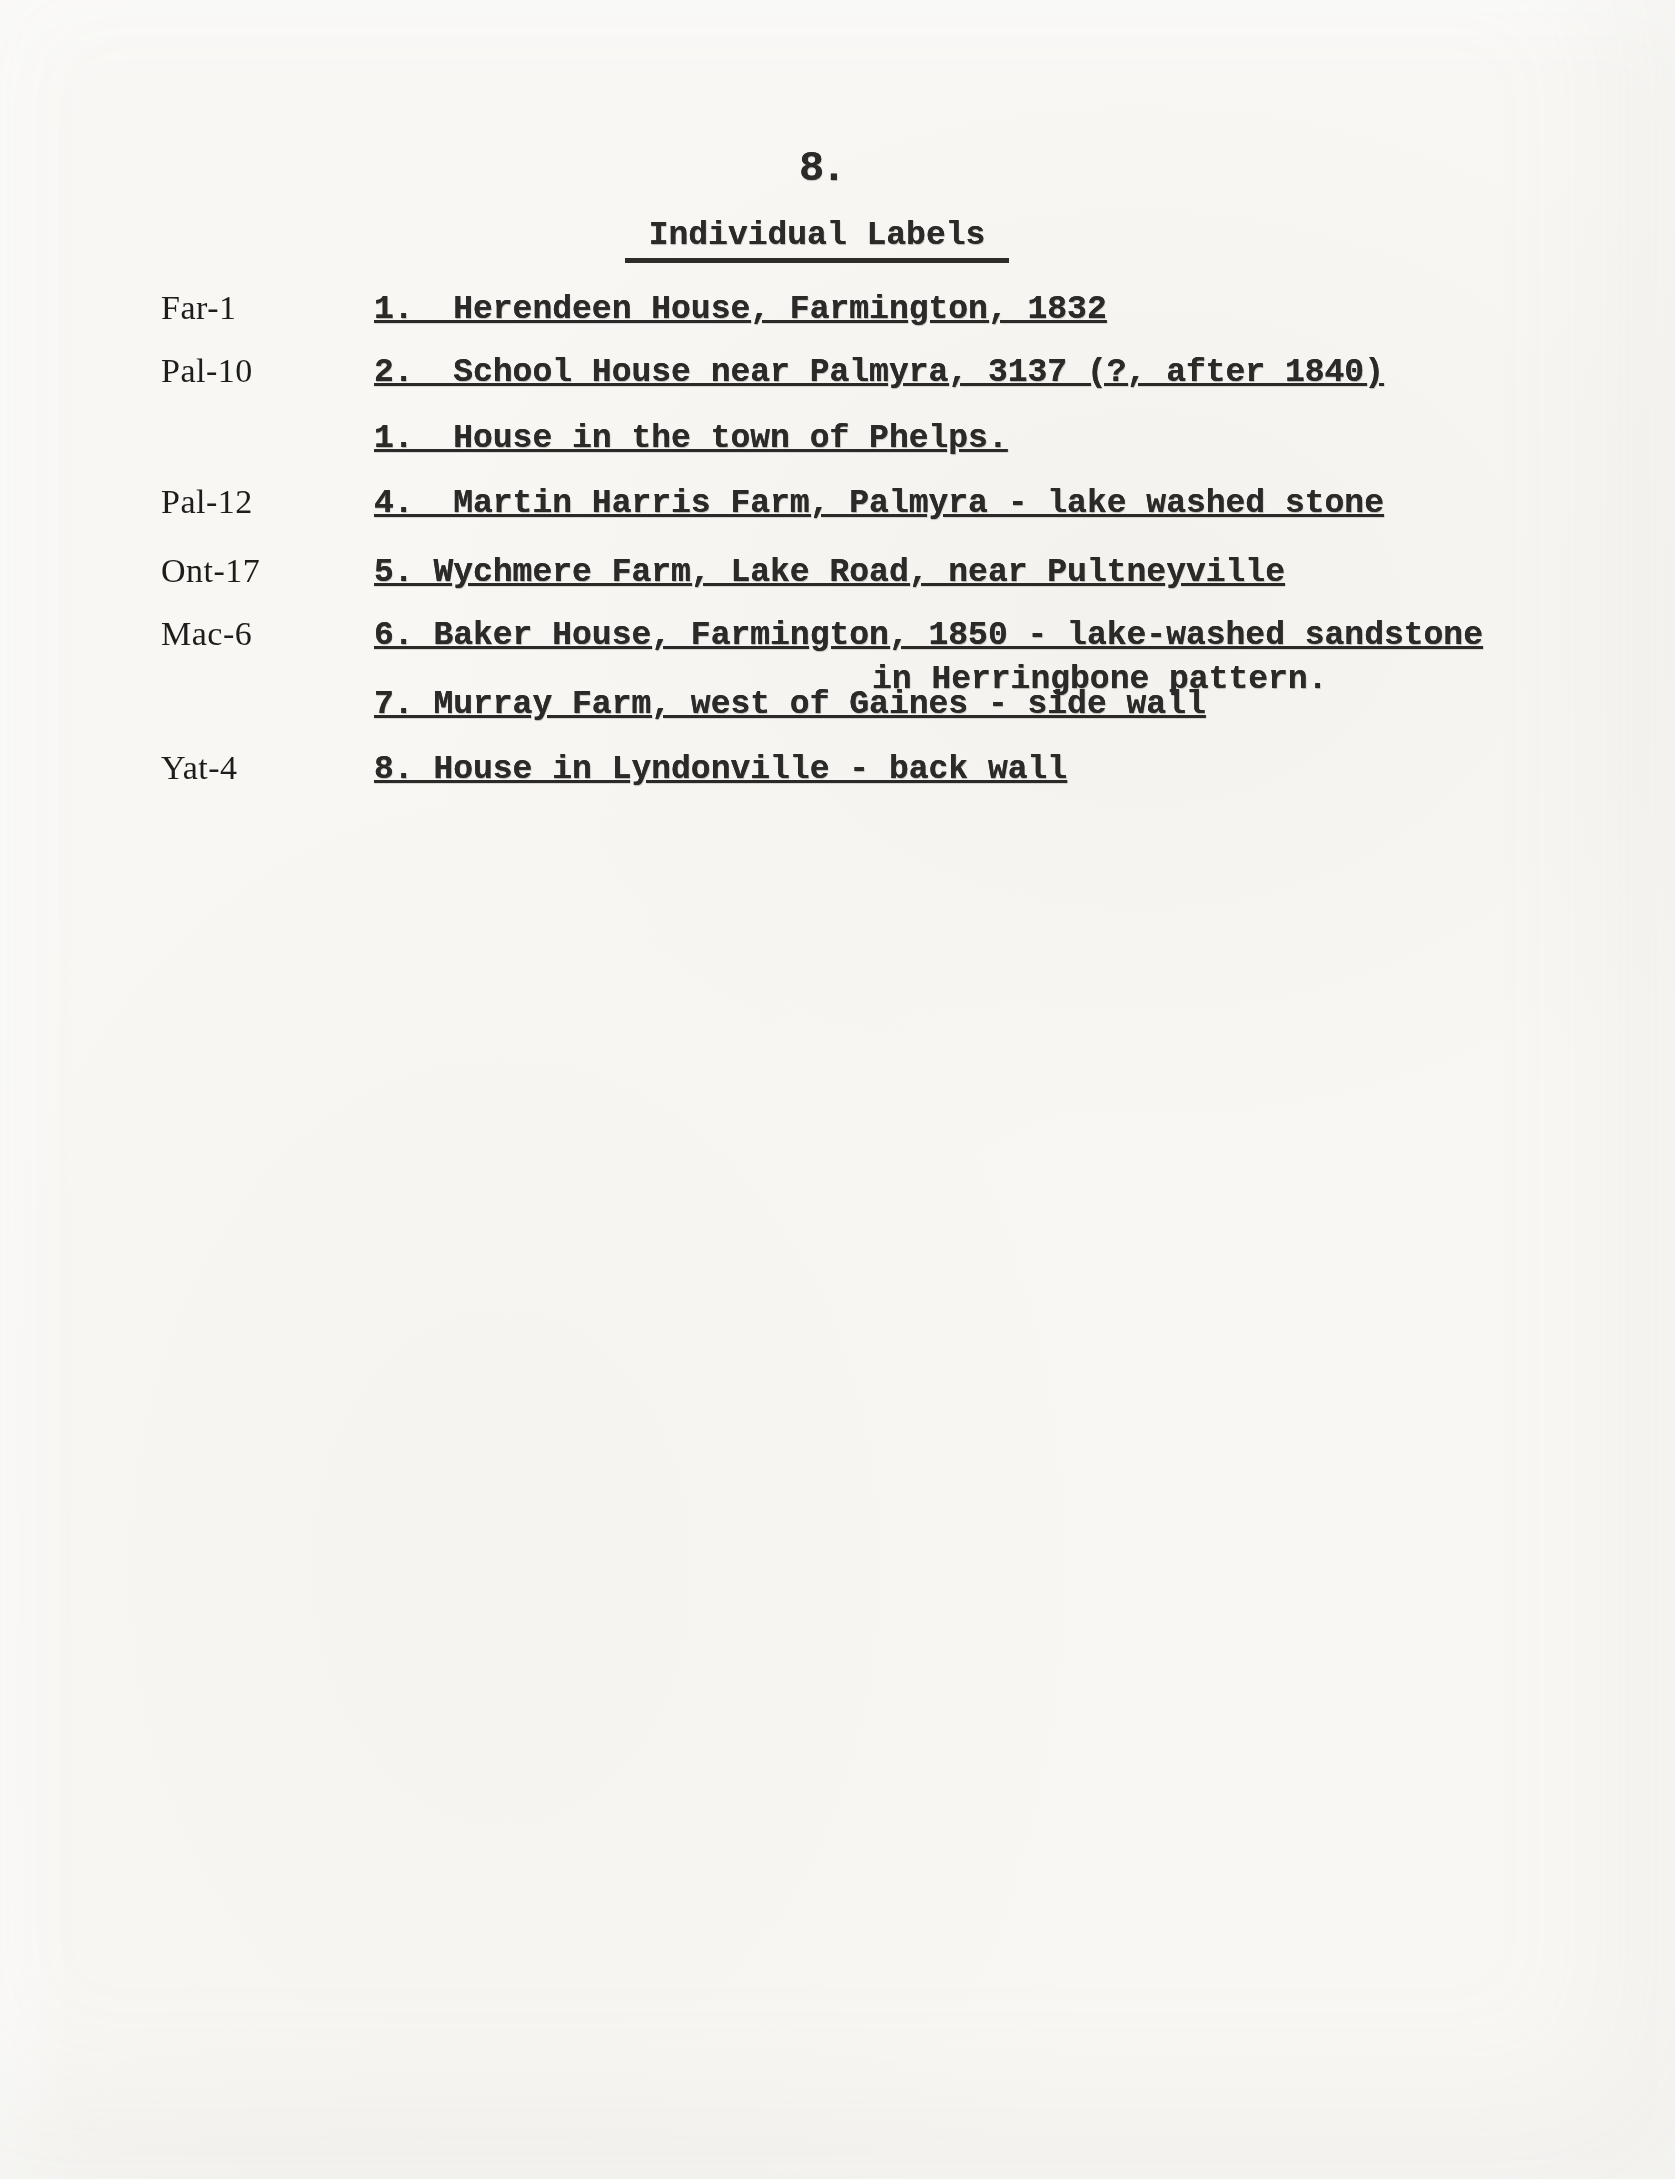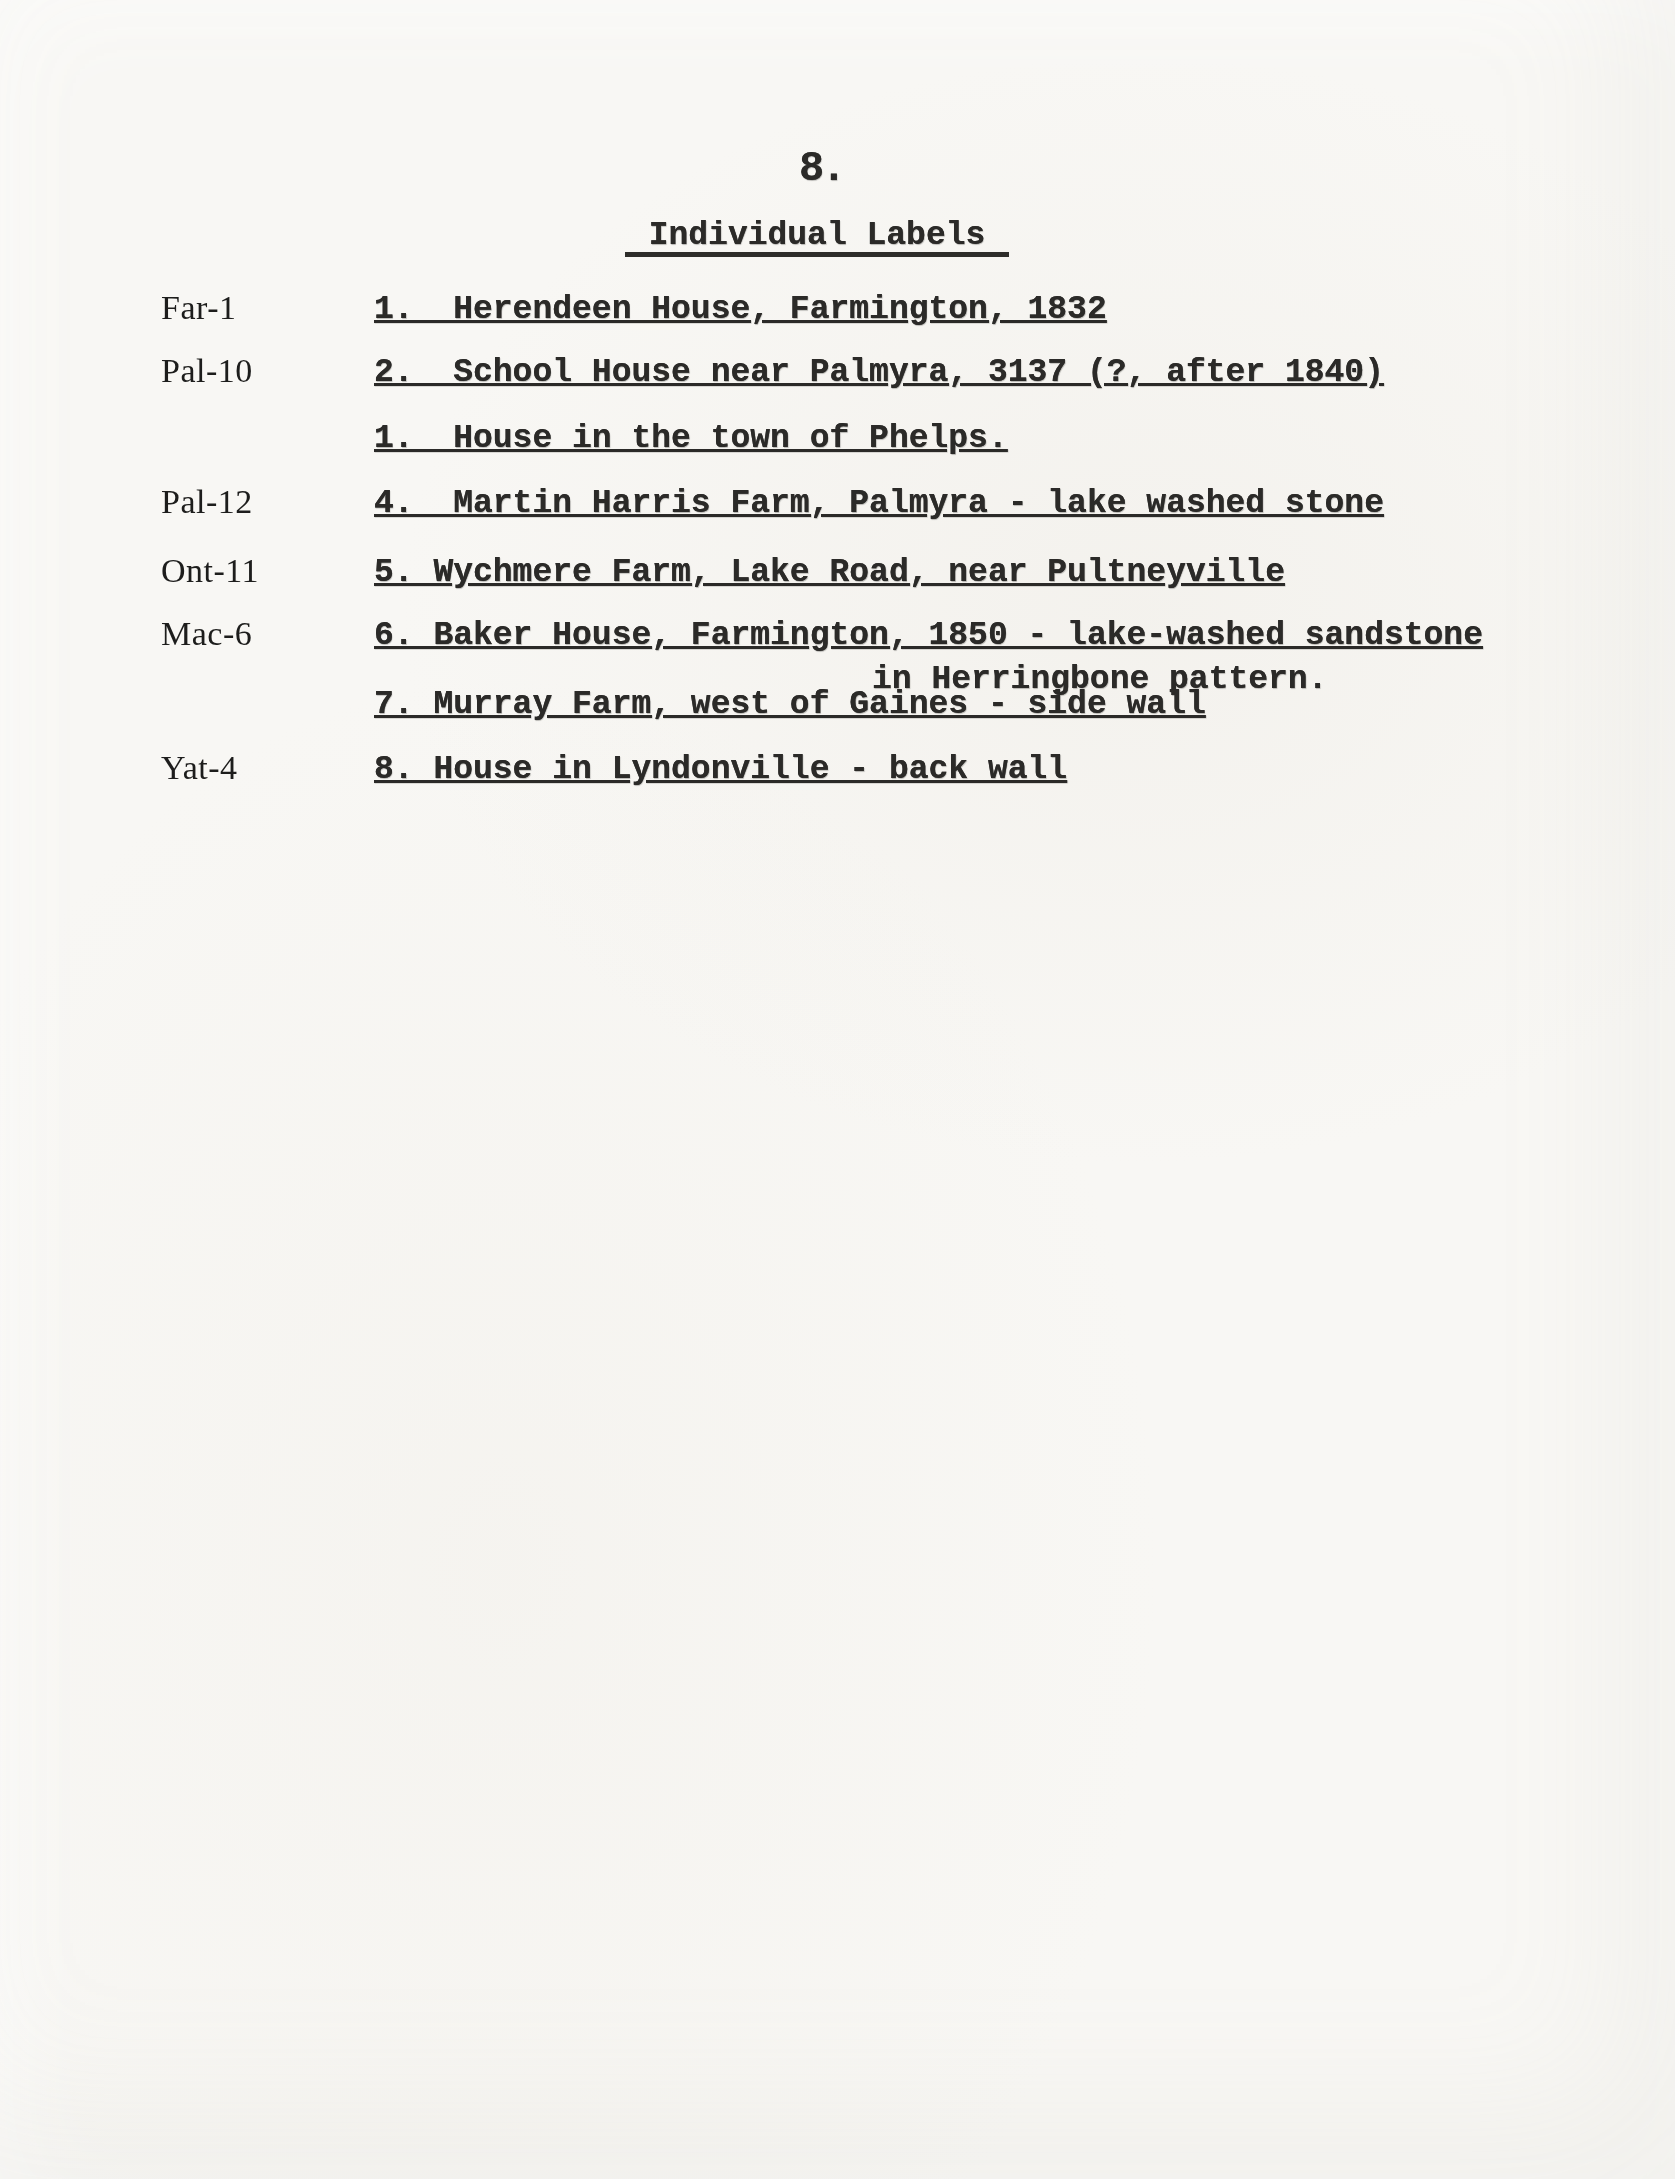--- a/index.html
+++ b/index.html
@@ -37,20 +37,21 @@
     letter-spacing: -3px;
   }
   .heading {
     position: absolute;
     left: 625px;
     top: 219px;
     width: 384px;
     text-align: center;
     font-size: 33px;
     line-height: 1;
+    padding-bottom: 6px;
     border-bottom: 5px solid #2e2d2a;
   }
   .row {
     position: absolute;
     left: 0;
     width: 100%;
     height: 0;
   }
   .code {
     position: absolute;
@@ -103,21 +104,21 @@
 
     <span class="typed line">1.  House in the town of Phelps.</span>
   </div>
 
   <div class="row" style="top: 487px;">
     <span class="code">Pal-12</span>
     <span class="typed line">4.  Martin Harris Farm, Palmyra - lake washed stone</span>
   </div>
 
   <div class="row" style="top: 556px;">
-    <span class="code">Ont-11</span>
+    <span class="code">Ont-17</span>
     <span class="typed line">5. Wychmere Farm, Lake Road, near Pultneyville</span>
   </div>
 
   <div class="row" style="top: 619px;">
     <span class="code">Mac-6</span>
     <span class="typed line">6. Baker House, Farmington, 1850 - lake-washed sandstone</span>
   <span class="typed cont-line">in Herringbone pattern.</span>
       </div>
 
   <div class="row" style="top: 688px;">

